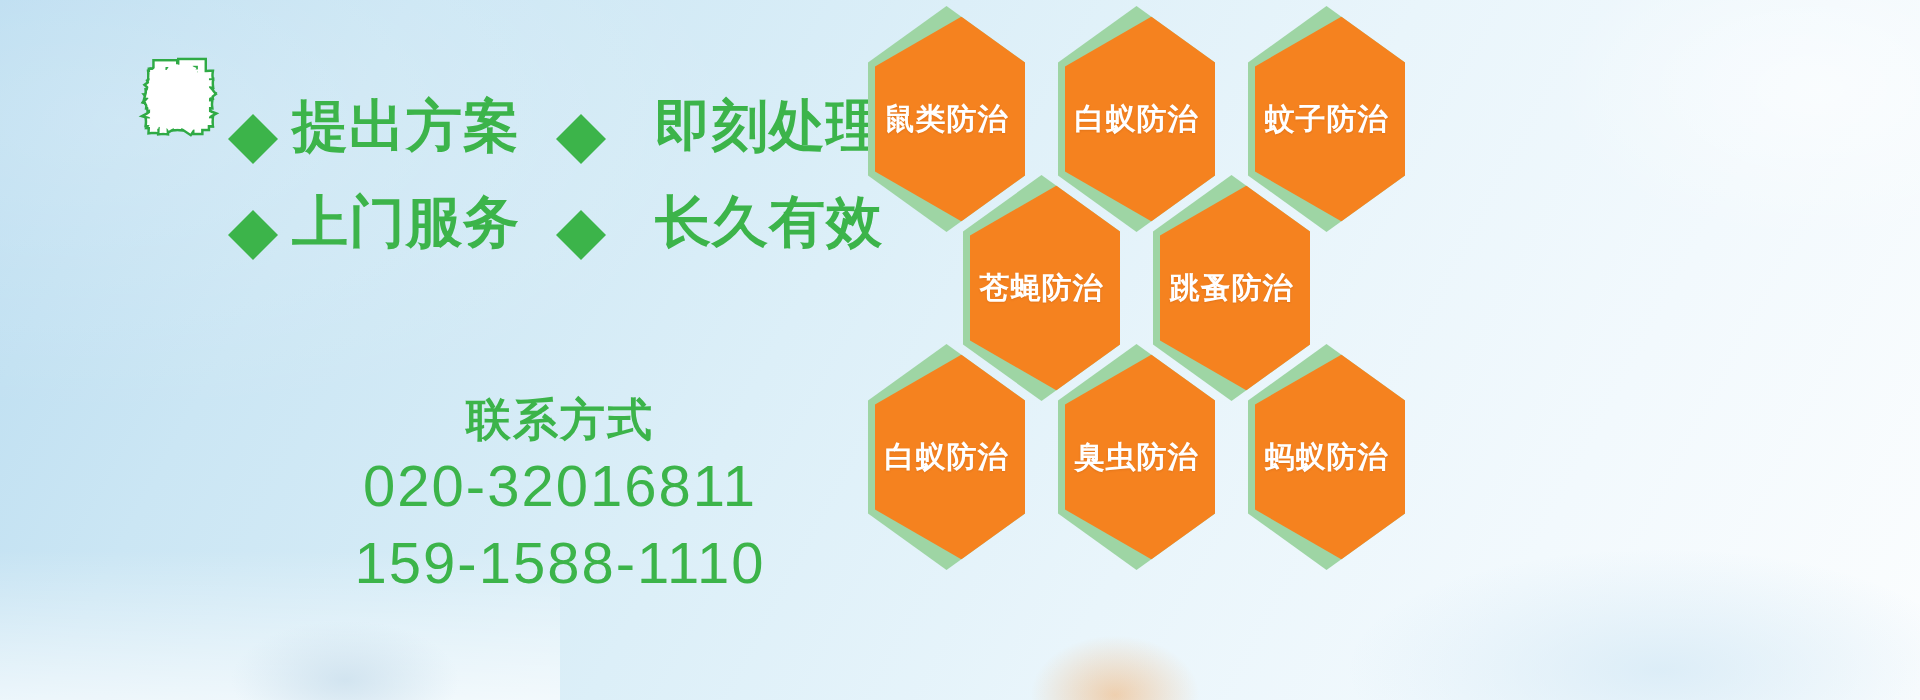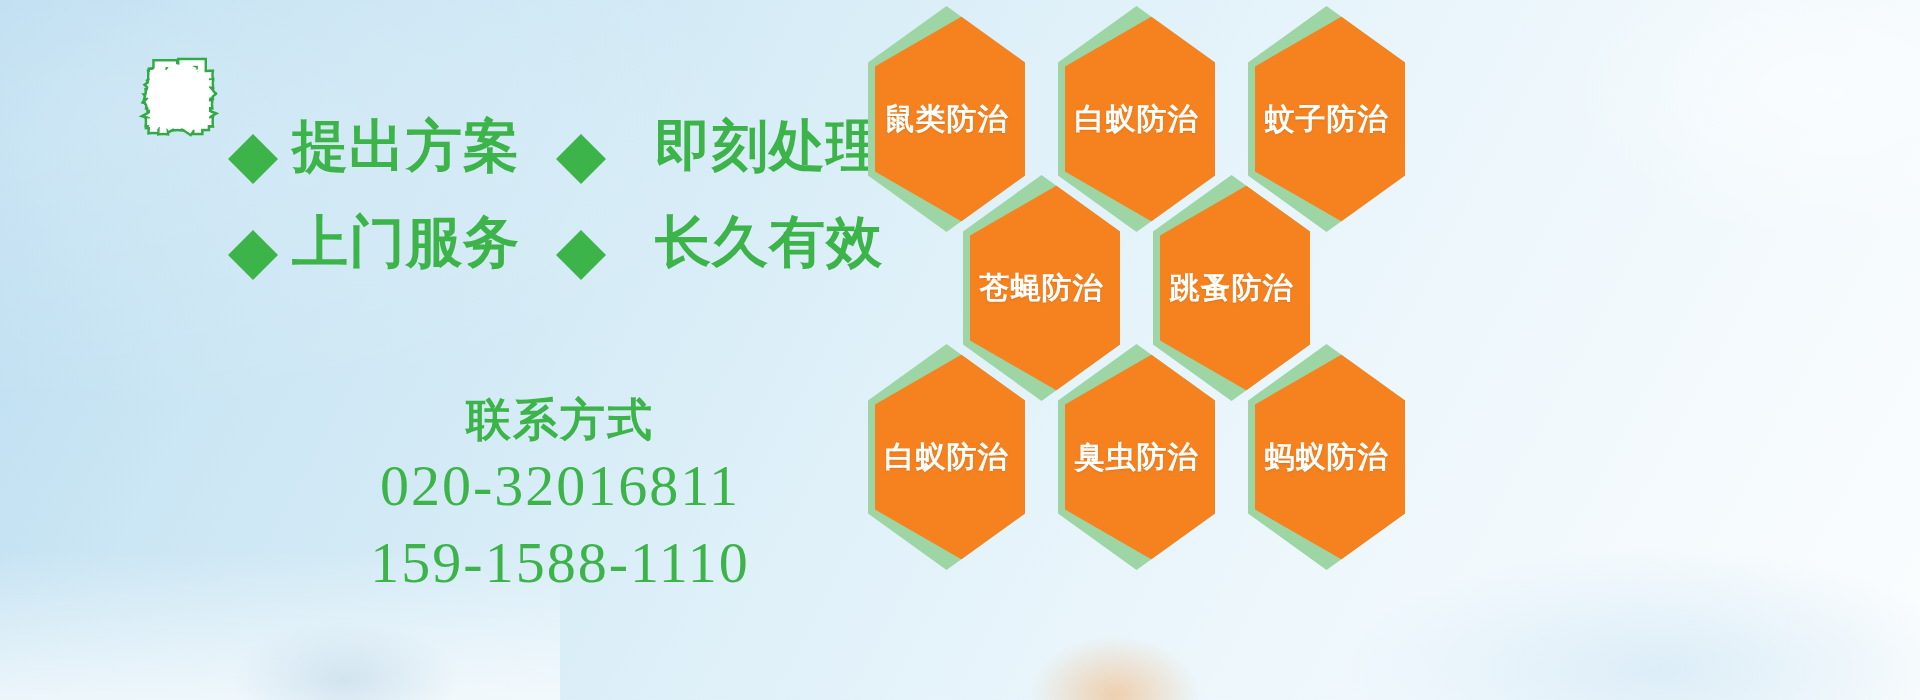--- a/index.html
+++ b/index.html
@@ -34,21 +34,21 @@
     letter-spacing:0px;
     color:#ffffff;
     -webkit-text-stroke:5px #2faa45;
     paint-order:stroke fill;
     text-shadow:0 0 0 #2faa45;
     white-space:nowrap;
   }
 
   
   #features{position:absolute;left:228px;top:78px;width:640px;}
-  .feature-row{display:flex;align-items:flex-end;height:96px;}
+  .feature-row{display:flex;align-items:center;height:96px;}
   .feature-item{display:flex;align-items:center;}
   .feature-item + .feature-item{margin-left:36px;gap:35px;}
   .diamond{
     width:0;height:0;flex:none;margin-right:14px;
     border:25px solid transparent;
     border-bottom-color:#3cb44a;
     position:relative;top:-12px;
   }
   .diamond:after{
     content:"";position:absolute;left:-25px;top:25px;
@@ -61,21 +61,21 @@
 
   
   #contact{position:absolute;left:300px;top:392px;width:520px;text-align:center;}
   #contact-title{
     font-size:45px;font-weight:bold;color:#3cb44a;line-height:1.25;
     letter-spacing:2px;
   }
   .phone{
     font-size:58px;color:#3cb44a;line-height:1.32;letter-spacing:2px;
     font-weight:normal;
-    font-family:Liberation Serif, serif;
+    font-family:Liberation Sans, sans-serif;
   }
 
   
   #hex-grid{position:absolute;left:862px;top:0px;width:600px;height:560px;}
   .hex{
     position:absolute;width:157px;height:226px;
     clip-path:polygon(50% 0%,100% 25%,100% 75%,50% 100%,0% 75%,0% 25%);
     background:#9ed5a4;
     display:flex;align-items:center;justify-content:center;
   }

